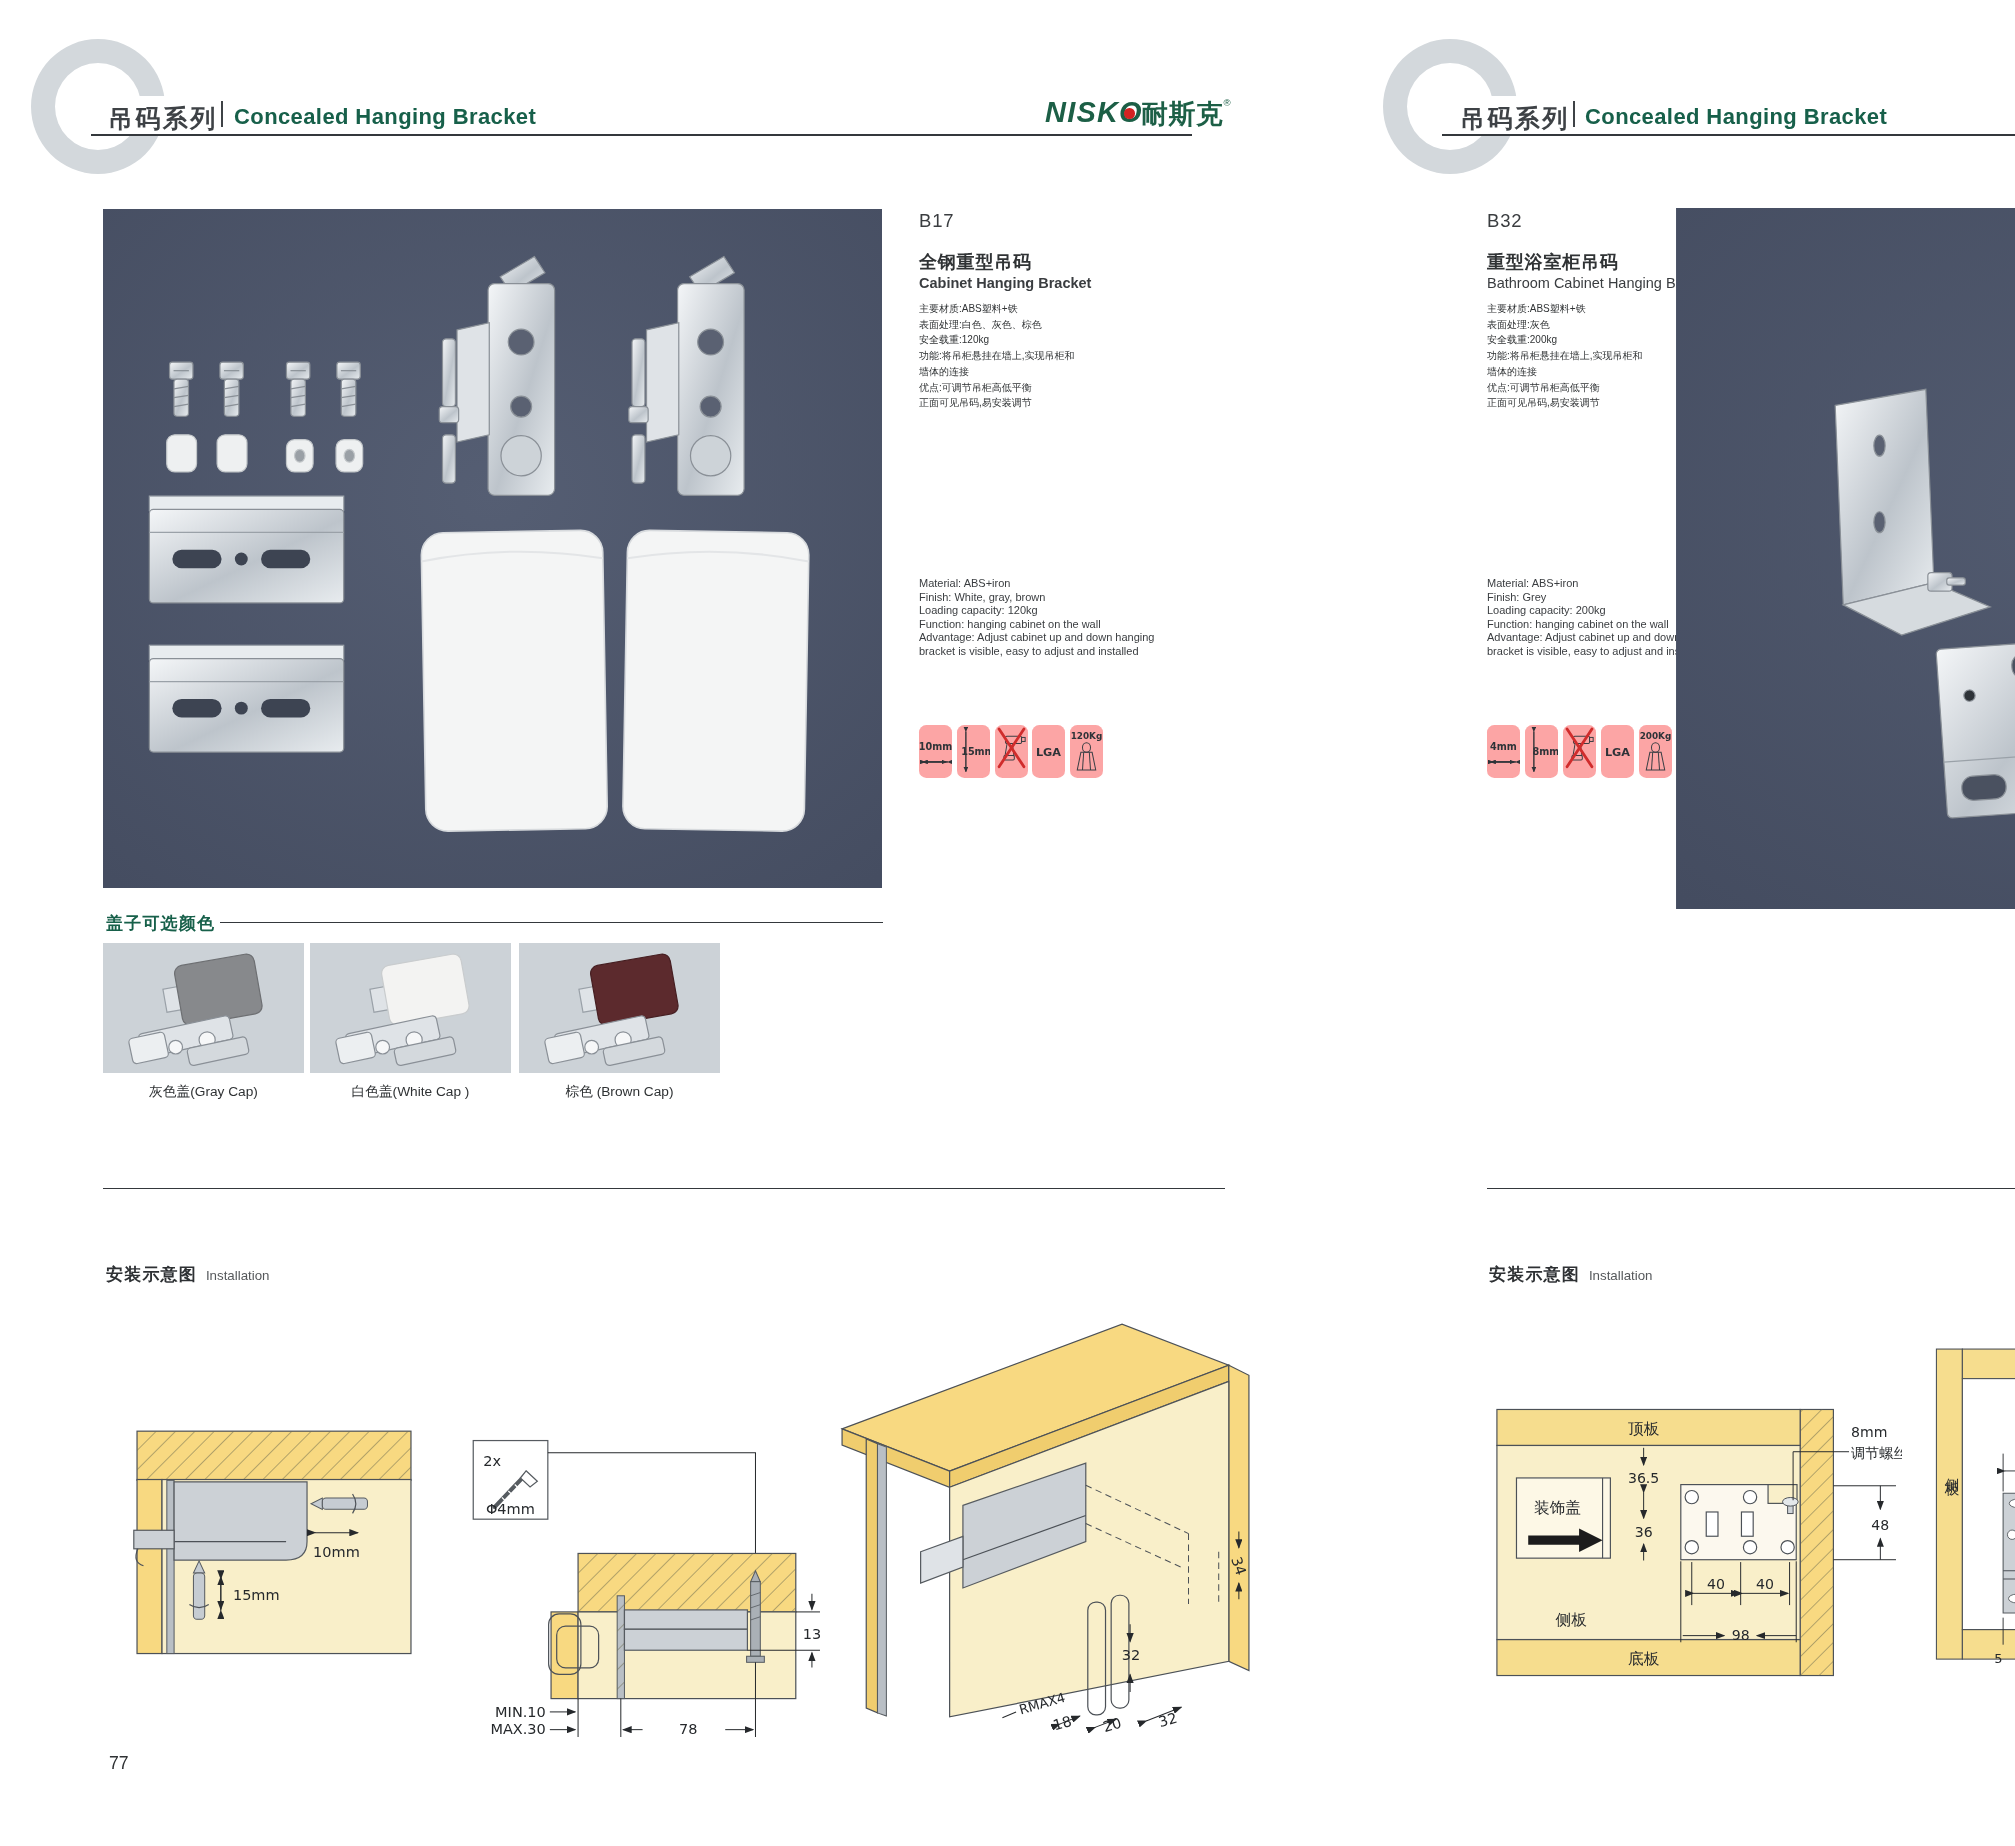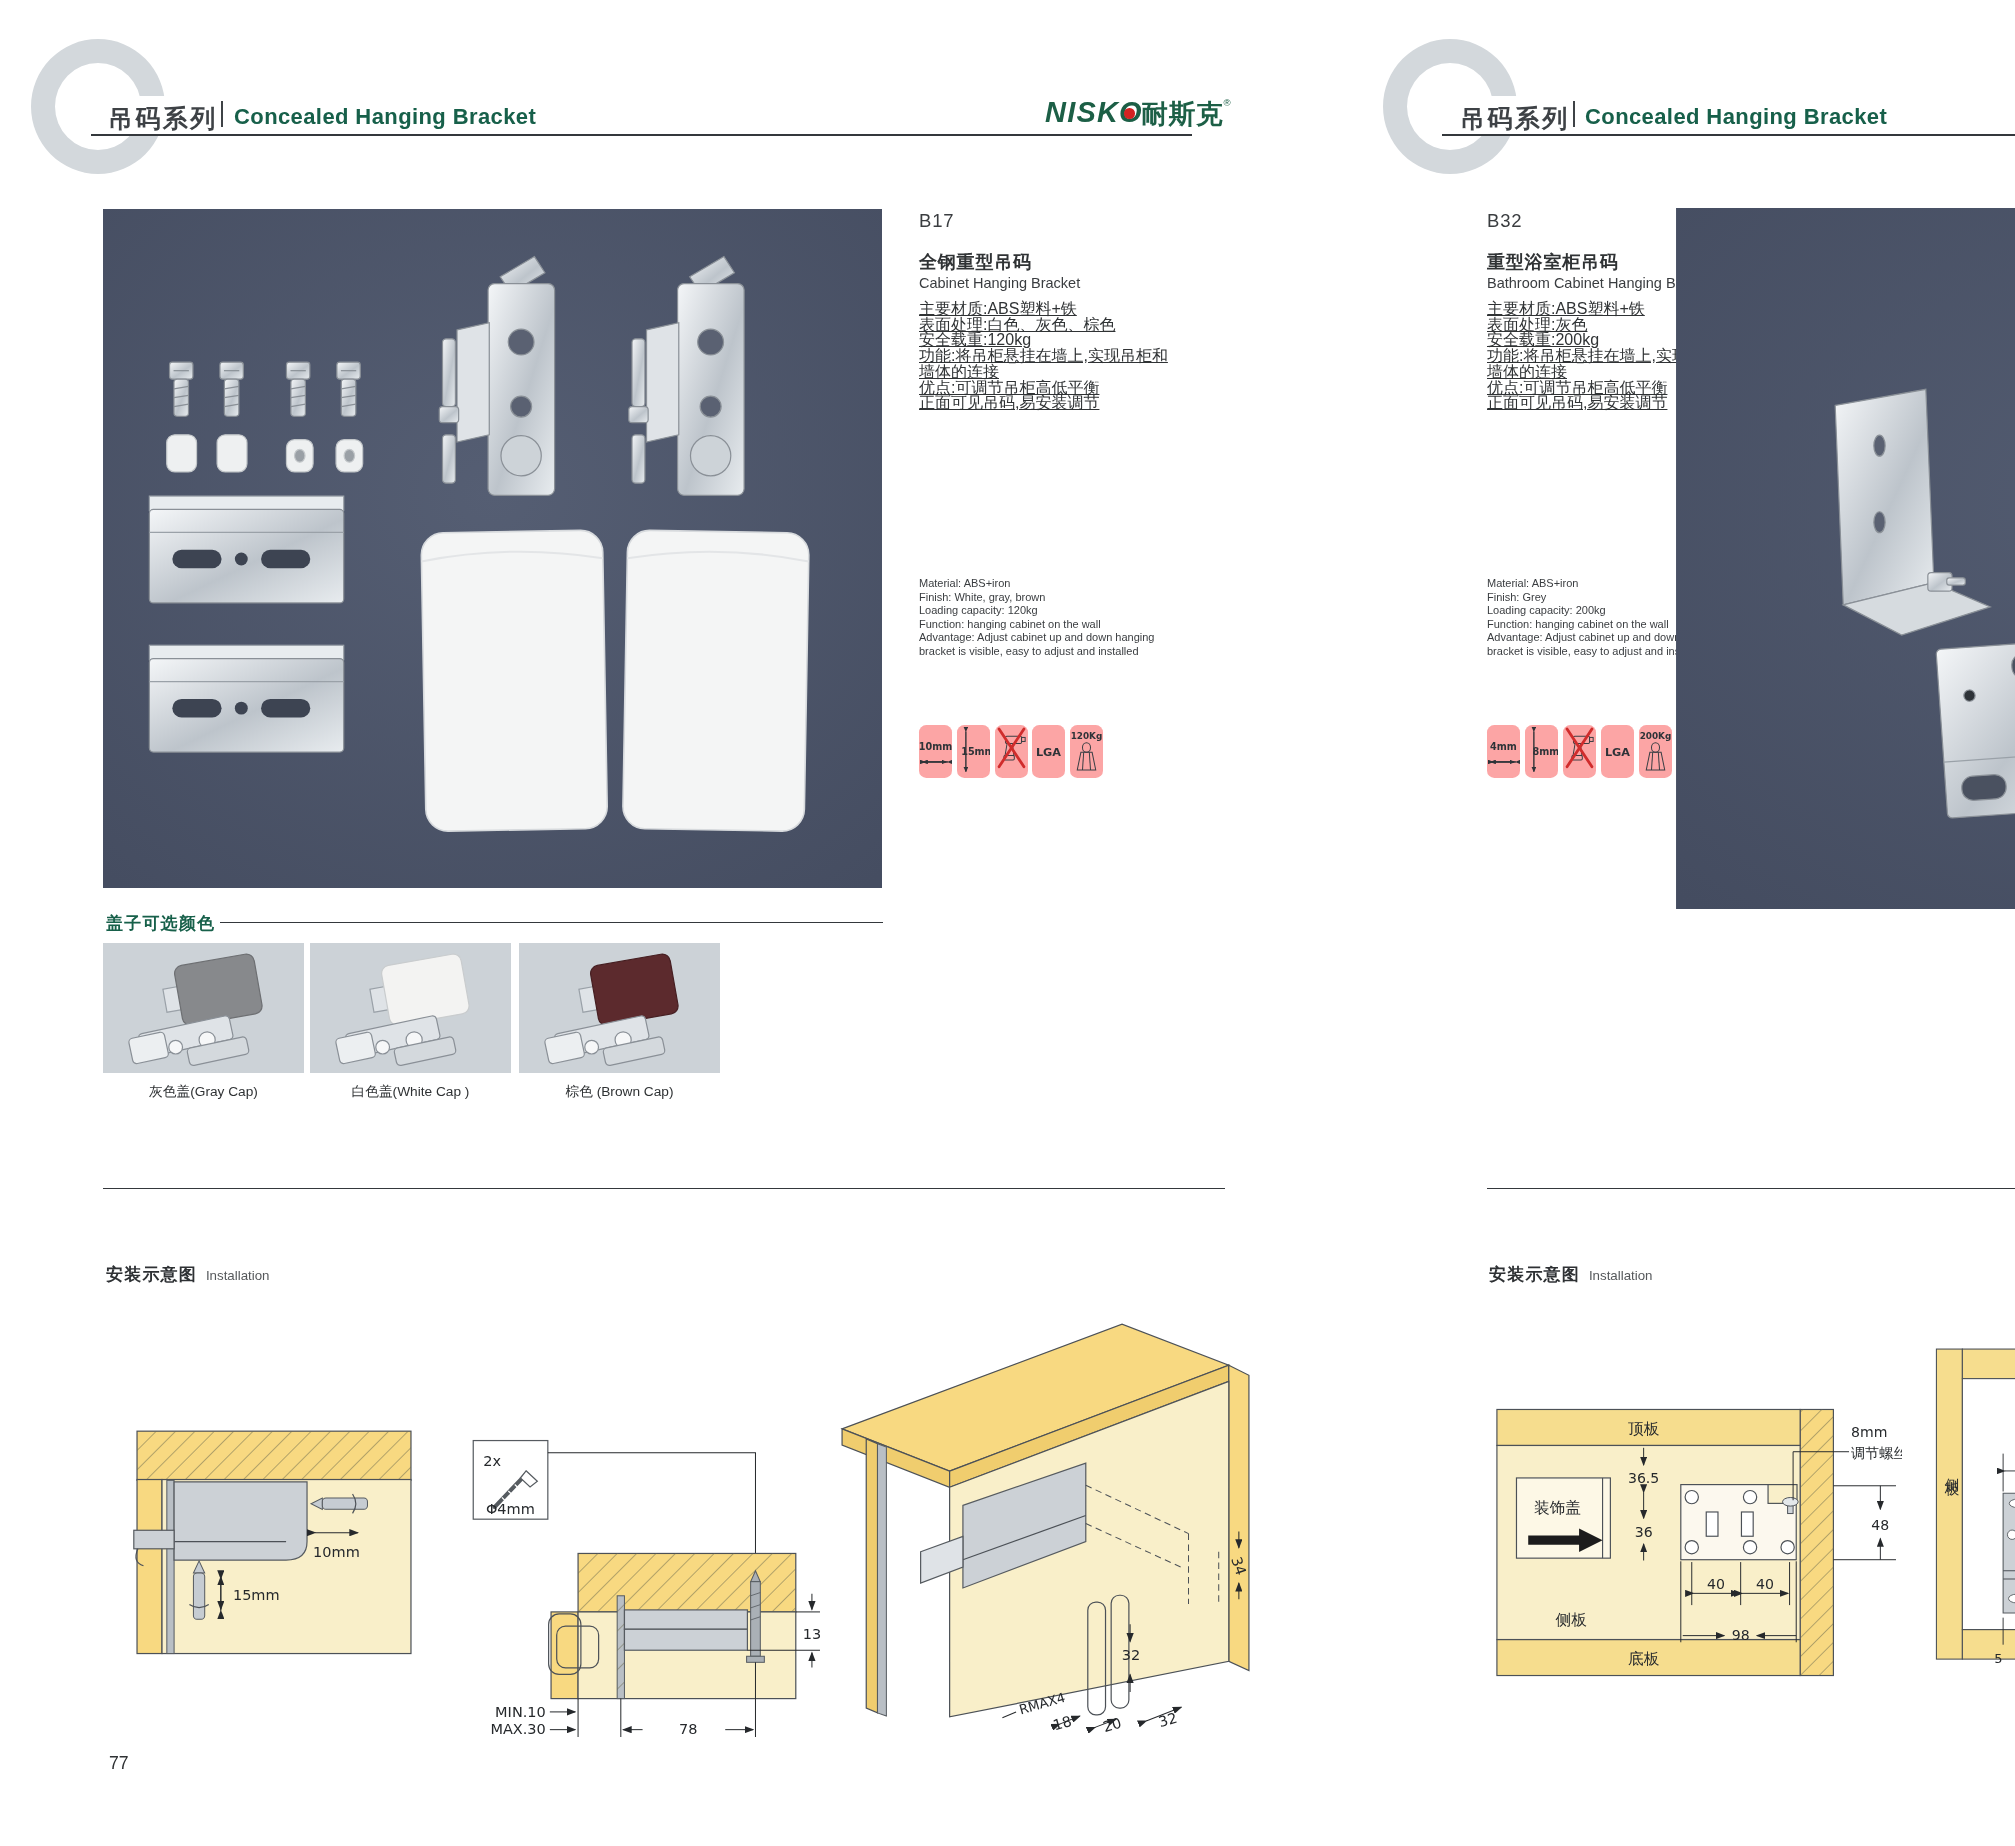--- a/index.html
+++ b/index.html
@@ -17,21 +17,21 @@
   .logo{display:flex;align-items:flex-start;}
   .logo-latin{font-size:29px;font-weight:900;color:#1c5f46;letter-spacing:1.2px;font-style:italic;}
   .logo-dot{width:10.5px;height:10.5px;border-radius:50%;background:#d42222;display:inline-block;margin-left:-18.5px;margin-right:6.4px;margin-top:12px;}
   .logo-cjk{font-size:26.6px;font-weight:900;color:#1c5f46;letter-spacing:0.8px;}
   .logo-reg{font-size:9.7px;color:#1c5f46;margin-top:0.8px;}
 
   
   .pcode{font-size:18.5px;color:#3a3d40;letter-spacing:0.8px;}
   .ptitle-zh{font-size:18px;font-weight:700;color:#303335;letter-spacing:0.8px;}
   .ptitle-en{font-size:14.5px;color:#3a3d40;}
-  .spec-zh{font-size:16px;line-height:15.7px;color:#303335;text-decoration:underline;}
+  .spec-zh{font-size:10px;line-height:15.7px;color:#303335;}
   .spec-en{font-size:11px;line-height:13.5px;color:#3a3d40;}
 
   
   .icon-box{position:absolute;width:33px;height:53px;background:#fca5a5;border-radius:7.3px;}
   .icon-box svg{position:absolute;left:0;top:0;}
 
   
   .sec-zh{font-size:17px;font-weight:700;color:#17604a;letter-spacing:1.2px;}
   .inst-zh{font-size:17px;font-weight:700;color:#2e3134;letter-spacing:1.2px;}
   .inst-en{font-size:13.3px;color:#55585b;margin-left:8.9px;}
@@ -172,21 +172,21 @@
     <path d="M795,870 q225,-40 450,0" fill="none" stroke="#e3e5e7" stroke-width="5"></path>
   </g>
   <g transform="rotate(1 1520 1170)">
     <rect x="1295" y="800" width="450" height="740" rx="55" fill="#f4f5f5" stroke="#d7dadd" stroke-width="4"></rect>
     <path d="M1295,870 q225,-40 450,0" fill="none" stroke="#e3e5e7" stroke-width="5"></path>
   </g>
 </svg>
 
 <div class="abs pcode nosel" style="left:919px;top:210px;">B17</div>
 <div class="abs ptitle-zh nosel" style="left:919px;top:250px;">全钢重型吊码</div>
-<div class="abs ptitle-en nosel" style="left:919px;top:275px;">Cabinet Hanging Bracket</div>
+<div class="abs ptitle-en nosel" style="left:919px;top:275px;font-weight:bold;">Cabinet Hanging Bracket</div>
 <div class="abs" style="left:919px;top:301px;width:363px;">
   <div class="spec-zh">主要材质:ABS塑料+铁</div>
   <div class="spec-zh">表面处理:白色、灰色、棕色</div>
   <div class="spec-zh">安全载重:120kg</div>
   <div class="spec-zh">功能:将吊柜悬挂在墙上,实现吊柜和</div>
   <div class="spec-zh">墙体的连接</div>
   <div class="spec-zh">优点:可调节吊柜高低平衡</div>
   <div class="spec-zh">正面可见吊码,易安装调节</div>
 </div>
 <div class="abs" style="left:919px;top:577px;width:363px;">

